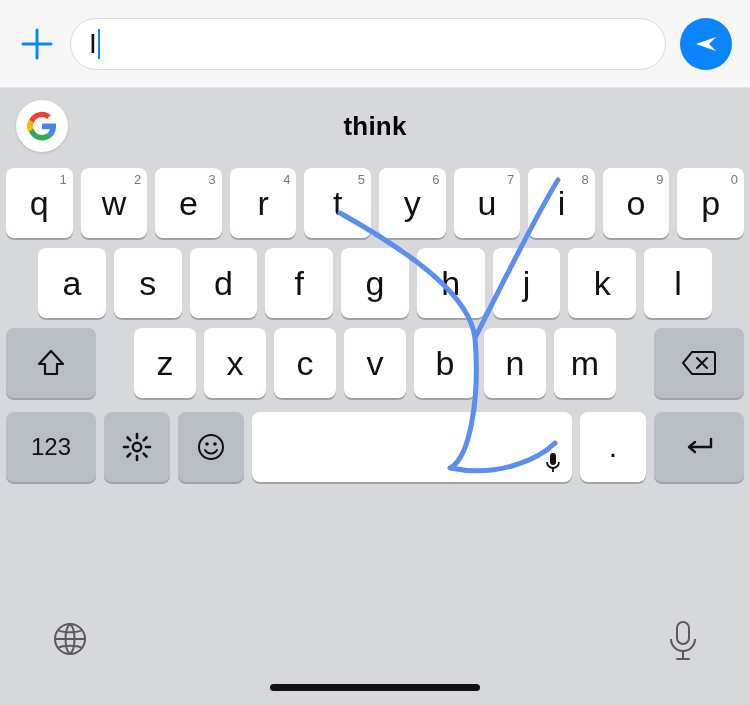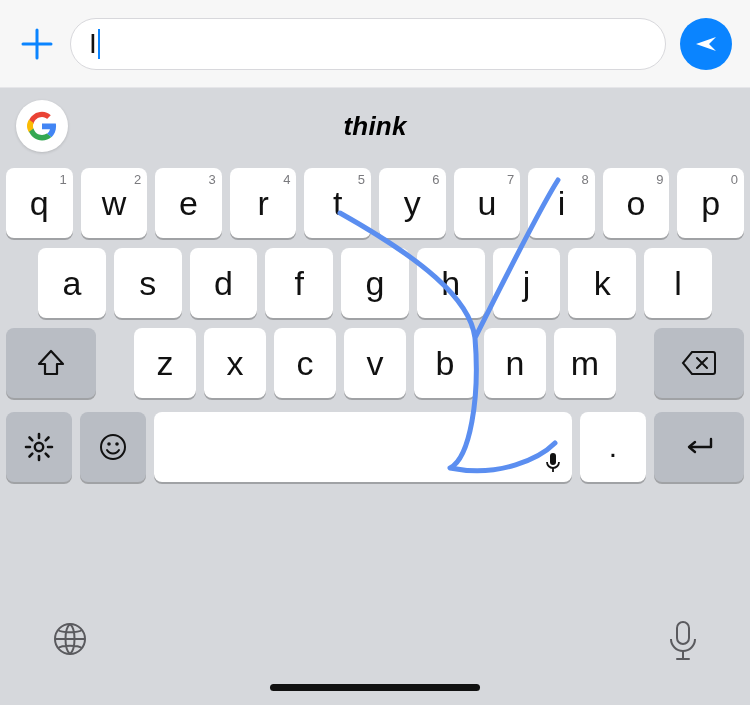--- a/index.html
+++ b/index.html
@@ -7,21 +7,21 @@
   body { background: #d6d8dc; overflow: hidden; }
 
   
   .msgbar { display: flex; align-items: center; height: 88px; background: #f7f7f7; padding: 0 18px; gap: 14px; border-bottom: 1px solid #e6e6e9; }
   .plus-icon { width: 38px; height: 38px; display: inline-flex; align-items: center; justify-content: center; font-size: 42px; font-weight: 300; color: #0a84ff; line-height: 1; }
   .compose { flex: 1; height: 52px; border: 1.5px solid #d8d8dc; border-radius: 26px; background: #ffffff; display: flex; align-items: center; padding: 0 18px; font-size: 28px; color: #111; }
   .compose .cursor { display:inline-block; width:2px; height:30px; background:#0a84ff; margin-left:1px; vertical-align:middle; }
   .send-btn { width: 52px; height: 52px; border-radius: 50%; background: #0a84ff; display:inline-flex; align-items:center; justify-content:center; }
 
   
-  .suggest-row { height: 76px; position: relative; display:flex; align-items:center; justify-content:center;font-style:italic; }
+  .suggest-row { height: 76px; position: relative; display:flex; align-items:center; justify-content:center; }
   .g-btn { position:absolute; left:16px; top:50%; transform:translateY(-50%); width:52px; height:52px; border-radius:50%; background:#fff; box-shadow:0 1px 3px rgba(0,0,0,.15); display:inline-flex; align-items:center; justify-content:center; }
   .suggestion { font-size: 26px; font-weight: 700; color:#000; letter-spacing:.2px; }
 
   
   .kbd { padding: 0 6px; position: relative; }
   .row { display:flex; gap:8px; justify-content:center; margin-top:10px; }
   .row.r1 { margin-top: 4px; }
   .key { background:#ffffff; border-radius:8px; box-shadow: 0 2px 0 rgba(0,0,0,.25); height:70px; display:flex; align-items:center; justify-content:center; font-size:34px; color:#111; flex:1; position:relative; user-select:none; }
   .key .sup { position:absolute; top:4px; right:6px; font-size:13px; color:#7a7a7e; }
   .row.r2 { padding: 0 32px; }
@@ -178,20 +178,23 @@
     <div class="key spacer"></div>
     <div class="key mod back">
       <svg width="36" height="28" viewBox="0 0 36 28">
         <path d="M11 3 H32 a2 2 0 0 1 2 2 V23 a2 2 0 0 1 -2 2 H11 L2 14 Z" fill="none" stroke="#111" stroke-width="2"></path>
         <path d="M16 9 L26 19 M26 9 L16 19" stroke="#111" stroke-width="2" stroke-linecap="round"></path>
       </svg>
     </div>
   </div>
 
   <div class="row r4">
+    <div class="key mod num">
+        <span>123</span>
+      </div>
     <div class="key mod gear">
       <svg width="30" height="30" viewBox="0 0 30 30">
         <circle cx="15" cy="15" r="4.2" fill="none" stroke="#111" stroke-width="2.4"></circle>
         <g stroke="#111" stroke-width="2.6" stroke-linecap="round">
           <path d="M15 2v4M15 24v4M2 15h4M24 15h4M5.5 5.5l2.8 2.8M21.7 21.7l2.8 2.8M24.5 5.5l-2.8 2.8M8.3 21.7l-2.8 2.8"></path>
         </g>
       </svg>
     </div>
     <div class="key mod emoji">
       <svg width="30" height="30" viewBox="0 0 30 30">

